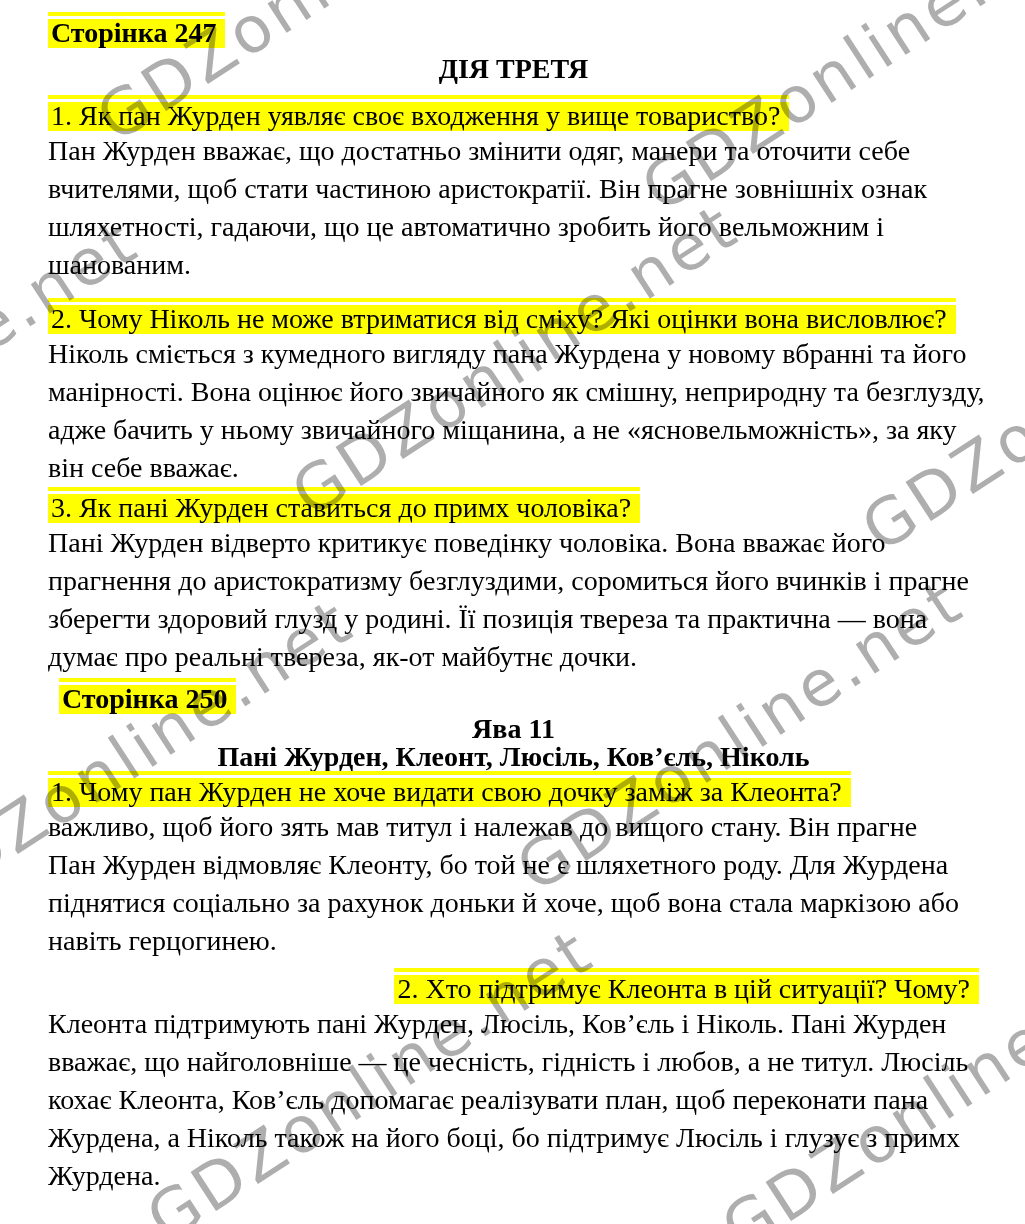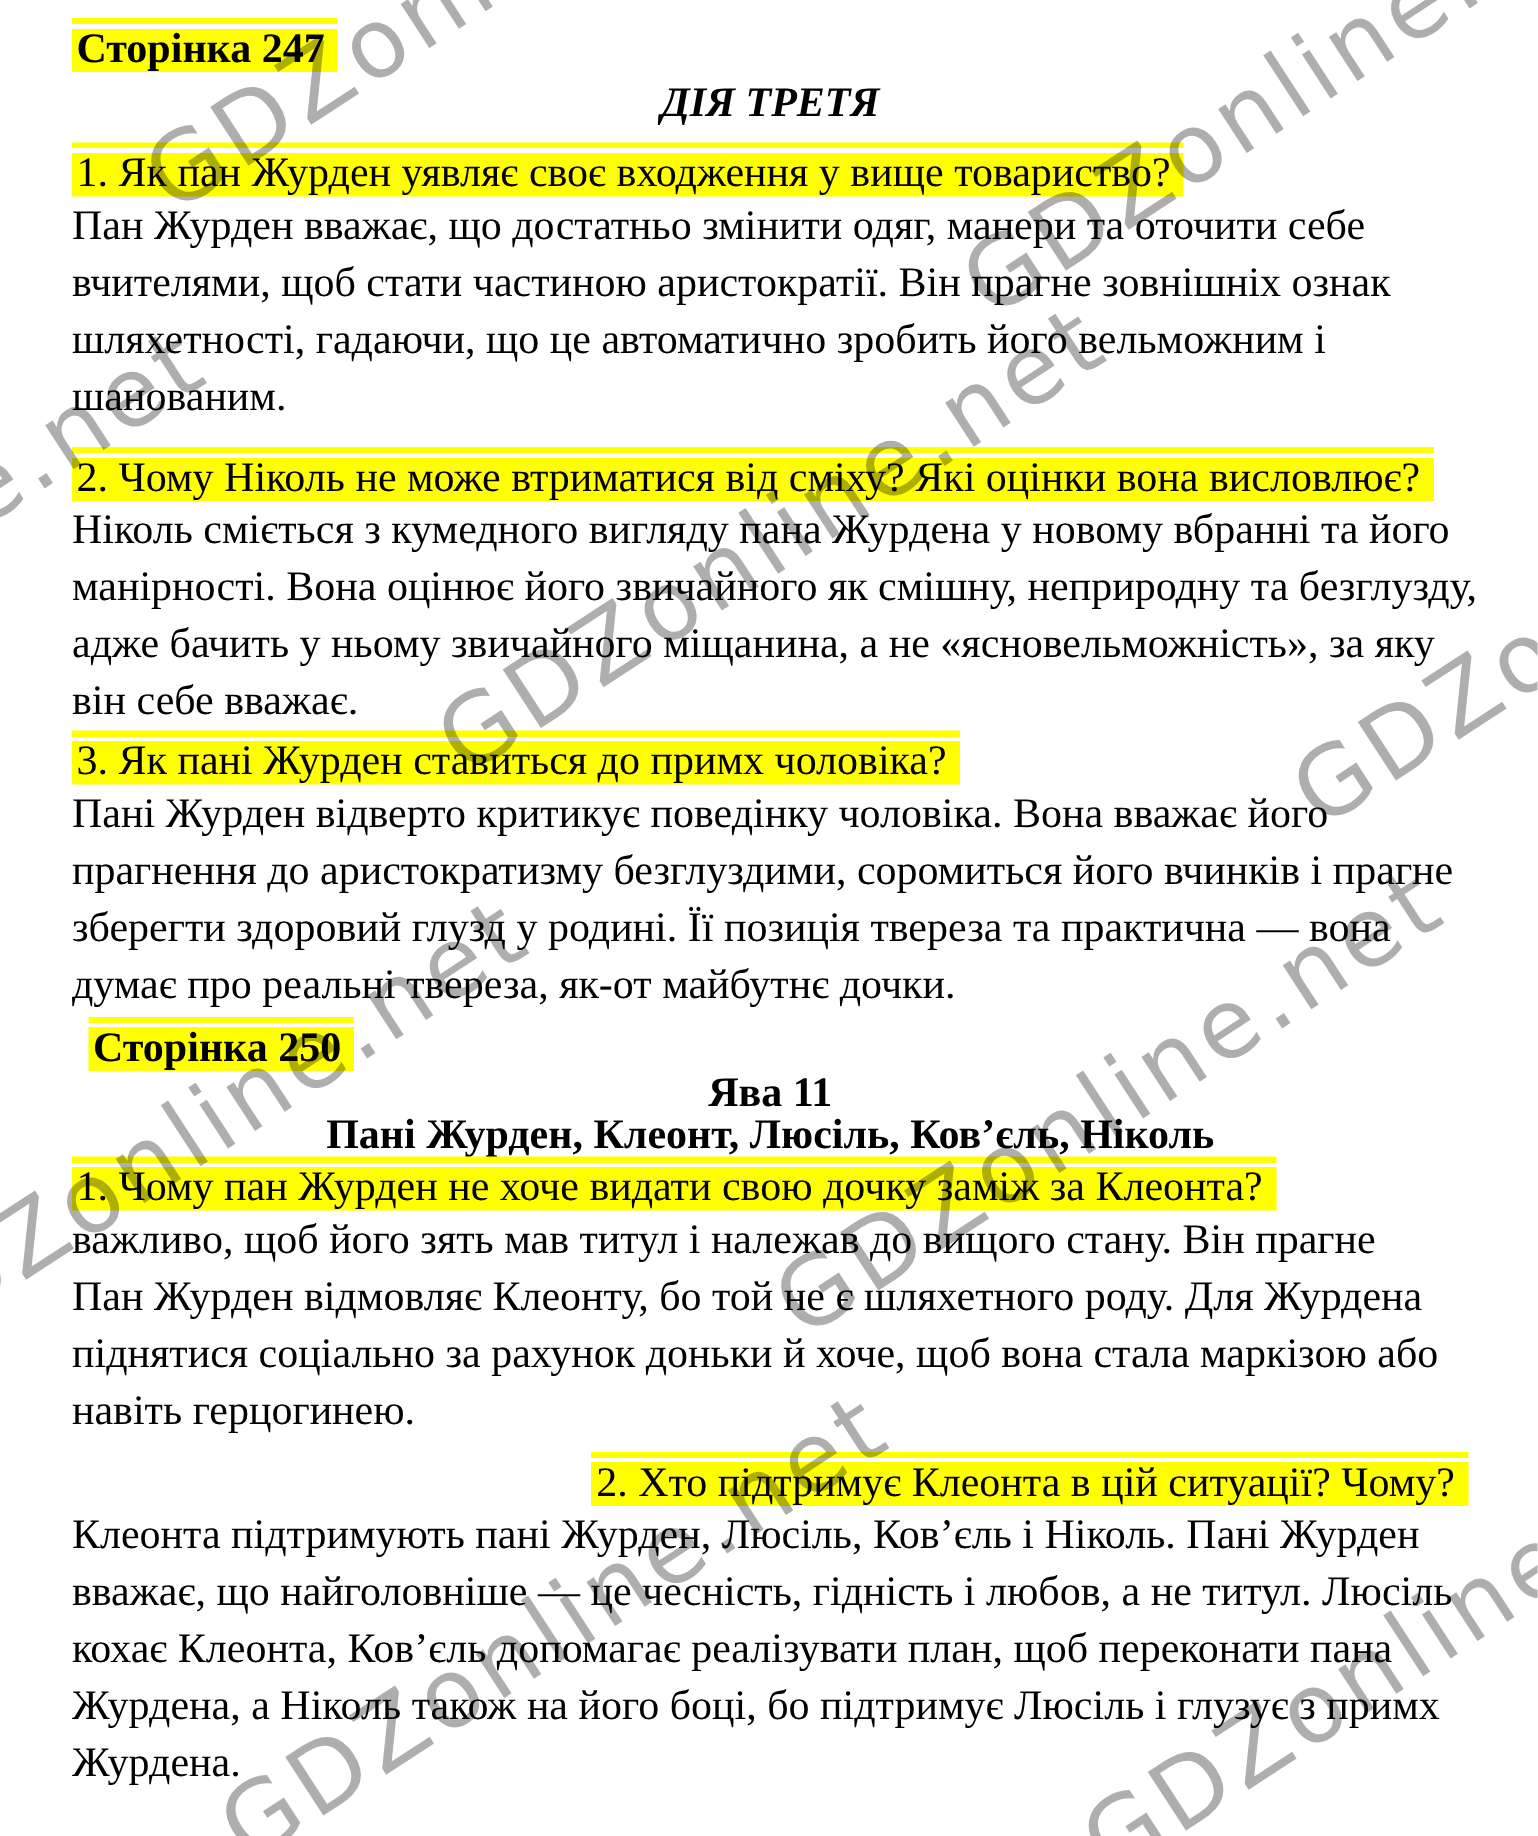--- a/index.html
+++ b/index.html
@@ -27,21 +27,21 @@
     padding: 7px 9px 2px 3px;
     line-height: 27px;
     white-space: nowrap;
   }
   .page-label { font-weight: bold; }
   .doc-title {
     text-align: center;
     font-weight: bold;
     line-height: 28px;
   }
-  .title-act { margin: 6px 0 12px 0; font-style: italic; }
+  .title-act { margin: 6px 0 12px 0; }
   .title-scene { margin: 0; }
   .title-cast { margin: 0; }
   .q { display: inline-block; }
   .q-block { margin: 0; }
   .mt-sec { margin-top: 14px; }
   .mt-sec-sm { margin-top: 8px; text-align: right; }
   .mt-q1 { margin-top: 2px; }
   .mt-page { margin-top: 2px; margin-left: 11px; }
   .ans { margin: 0; }
   .ans .line {

